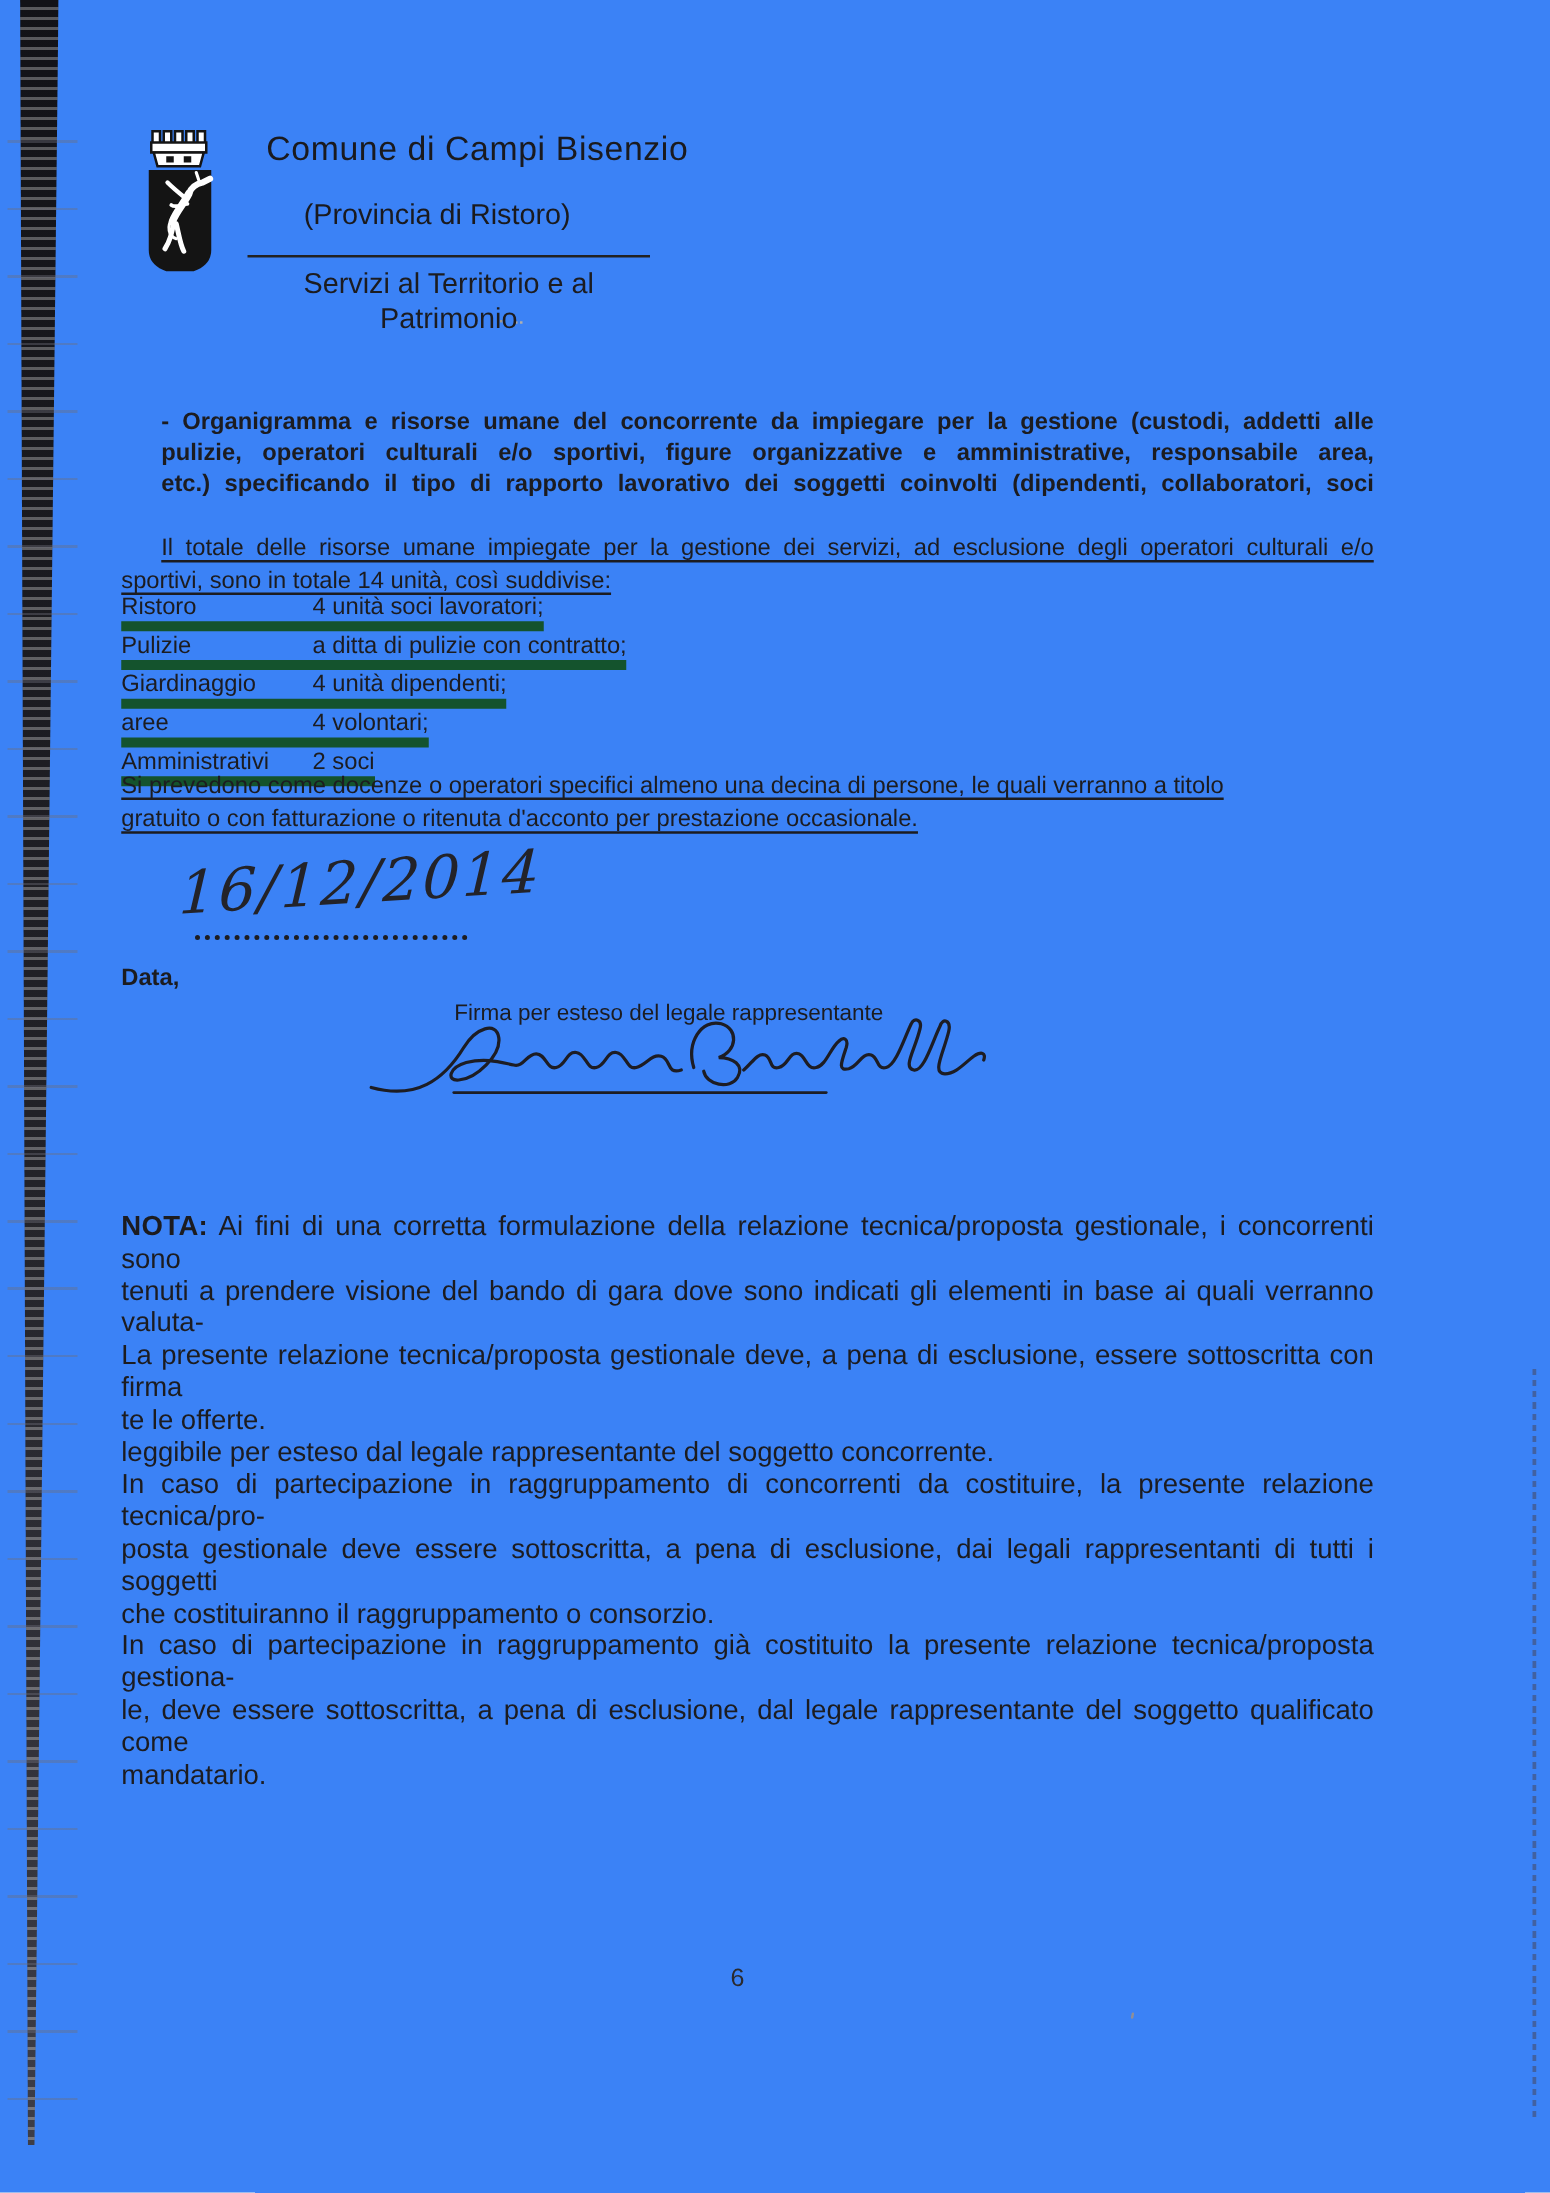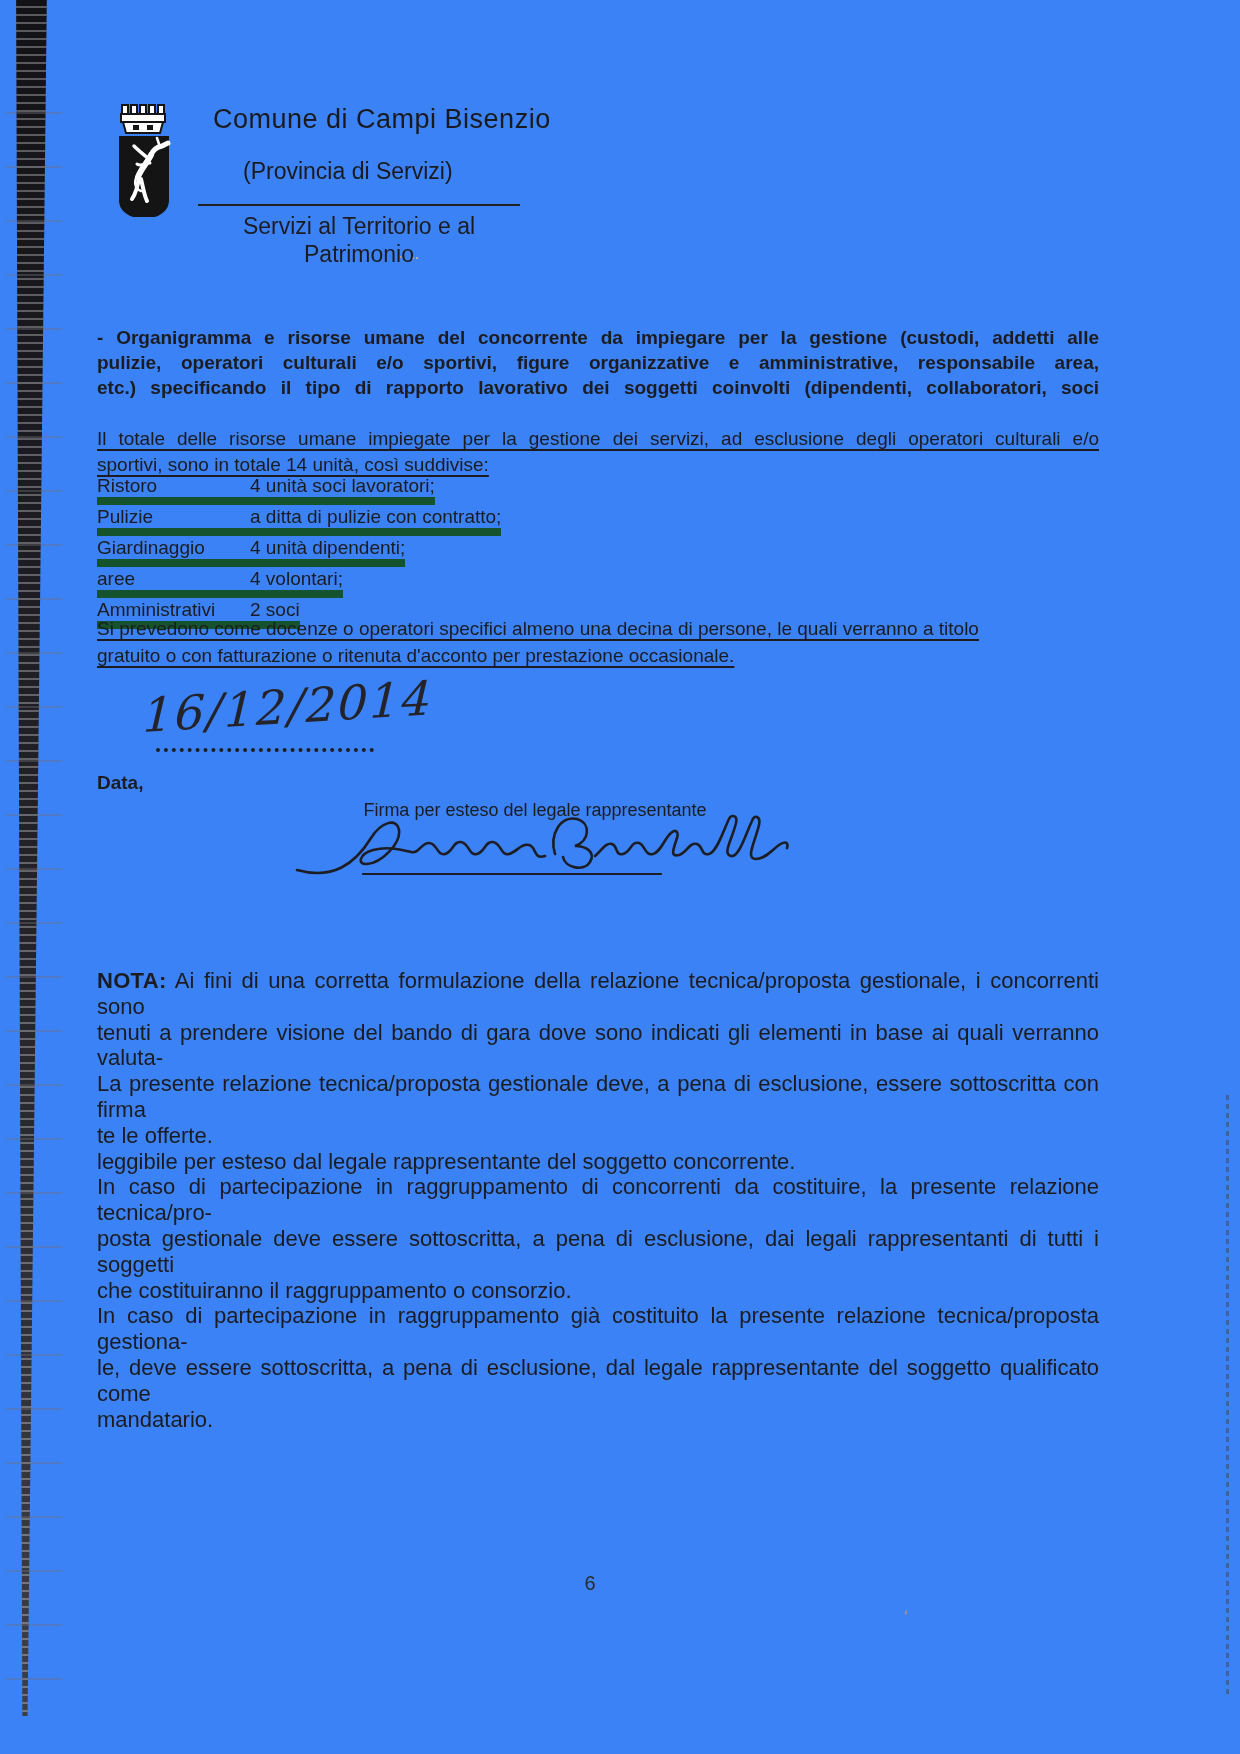--- a/index.html
+++ b/index.html
@@ -35,21 +35,21 @@
   .hdr-title { position:absolute; left:213px; top:104px; font-size:27px; letter-spacing:.5px; color:#1a1a1e; }
   .hdr-prov  { position:absolute; left:243px; top:158px; font-size:23px; color:#1a1a1e; }
   .hdr-rule  { position:absolute; left:198px; top:204px; width:322px; height:2px; background:#222; }
   .hdr-dept1 { position:absolute; left:198px; top:213px; width:322px; text-align:center; font-size:23px; }
   .hdr-dept2 { position:absolute; left:198px; top:241px; width:322px; text-align:center; font-size:23px; }
 
   
   .col { position:absolute; left:97px; width:1002px; }
   .line { white-space:nowrap; }
   .wline { } 
-  .j { text-align:justify; text-align-last:justify; white-space:normal; }
+  .j { text-align:justify; text-align-last:justify; white-space:normal;margin-left:32px; }
   .u { text-decoration:underline; text-decoration-thickness:2px; text-underline-offset:4px; }
 
   #heading { top:325px; font-weight:bold; font-size:19px; line-height:25px; }
   #intro   { top:426px; font-size:19px; line-height:25.5px; }
   #staff   { top:477px; font-size:19px; }
   .staff-row { display:table; border-bottom:8px solid #14532d; line-height:18px; padding-bottom:2px; margin-bottom:3px; }
   .staff-label { display:inline-block; width:153px; }
   #teachers { top:615px; font-size:19px; line-height:27px; }
   #nota { top:968px; font-size:22px; line-height:25.8px; }
   #nota .nline { margin:0; }
@@ -103,21 +103,21 @@
           <path d="M39,57 C34,53 29,49 24,44" stroke-width="3.5"></path>
           <path d="M40,61 C35,61 31,65 27,62" stroke-width="3"></path>
           <path d="M29,75 C28,83 26,91 22,97" stroke-width="4"></path>
           <path d="M31,77 C33,85 34,93 37,99" stroke-width="4"></path>
           <path d="M28,73 C23,79 25,87 31,89" stroke-width="2.5"></path>
         </g>
       </g>
     </svg>
   </div>
   <div class="hdr-title">Comune di Campi Bisenzio</div>
-  <div class="hdr-prov">(Provincia di Servizi)</div>
+  <div class="hdr-prov">(Provincia di Ristoro)</div>
   <div class="hdr-rule"></div>
   <div class="hdr-dept1">Servizi al Territorio e al</div>
   <div class="hdr-dept2">Patrimonio</div>
 
   <div class="col" id="heading">
     <div class="line j">- Organigramma e risorse umane del concorrente da impiegare per la gestione (custodi, addetti alle</div>
     <div class="line j">pulizie, operatori culturali e/o sportivi, figure organizzative e amministrative, responsabile area,</div>
     <div class="line j">etc.) specificando il tipo di rapporto lavorativo dei soggetti coinvolti (dipendenti, collaboratori, soci</div>
   </div>
 

